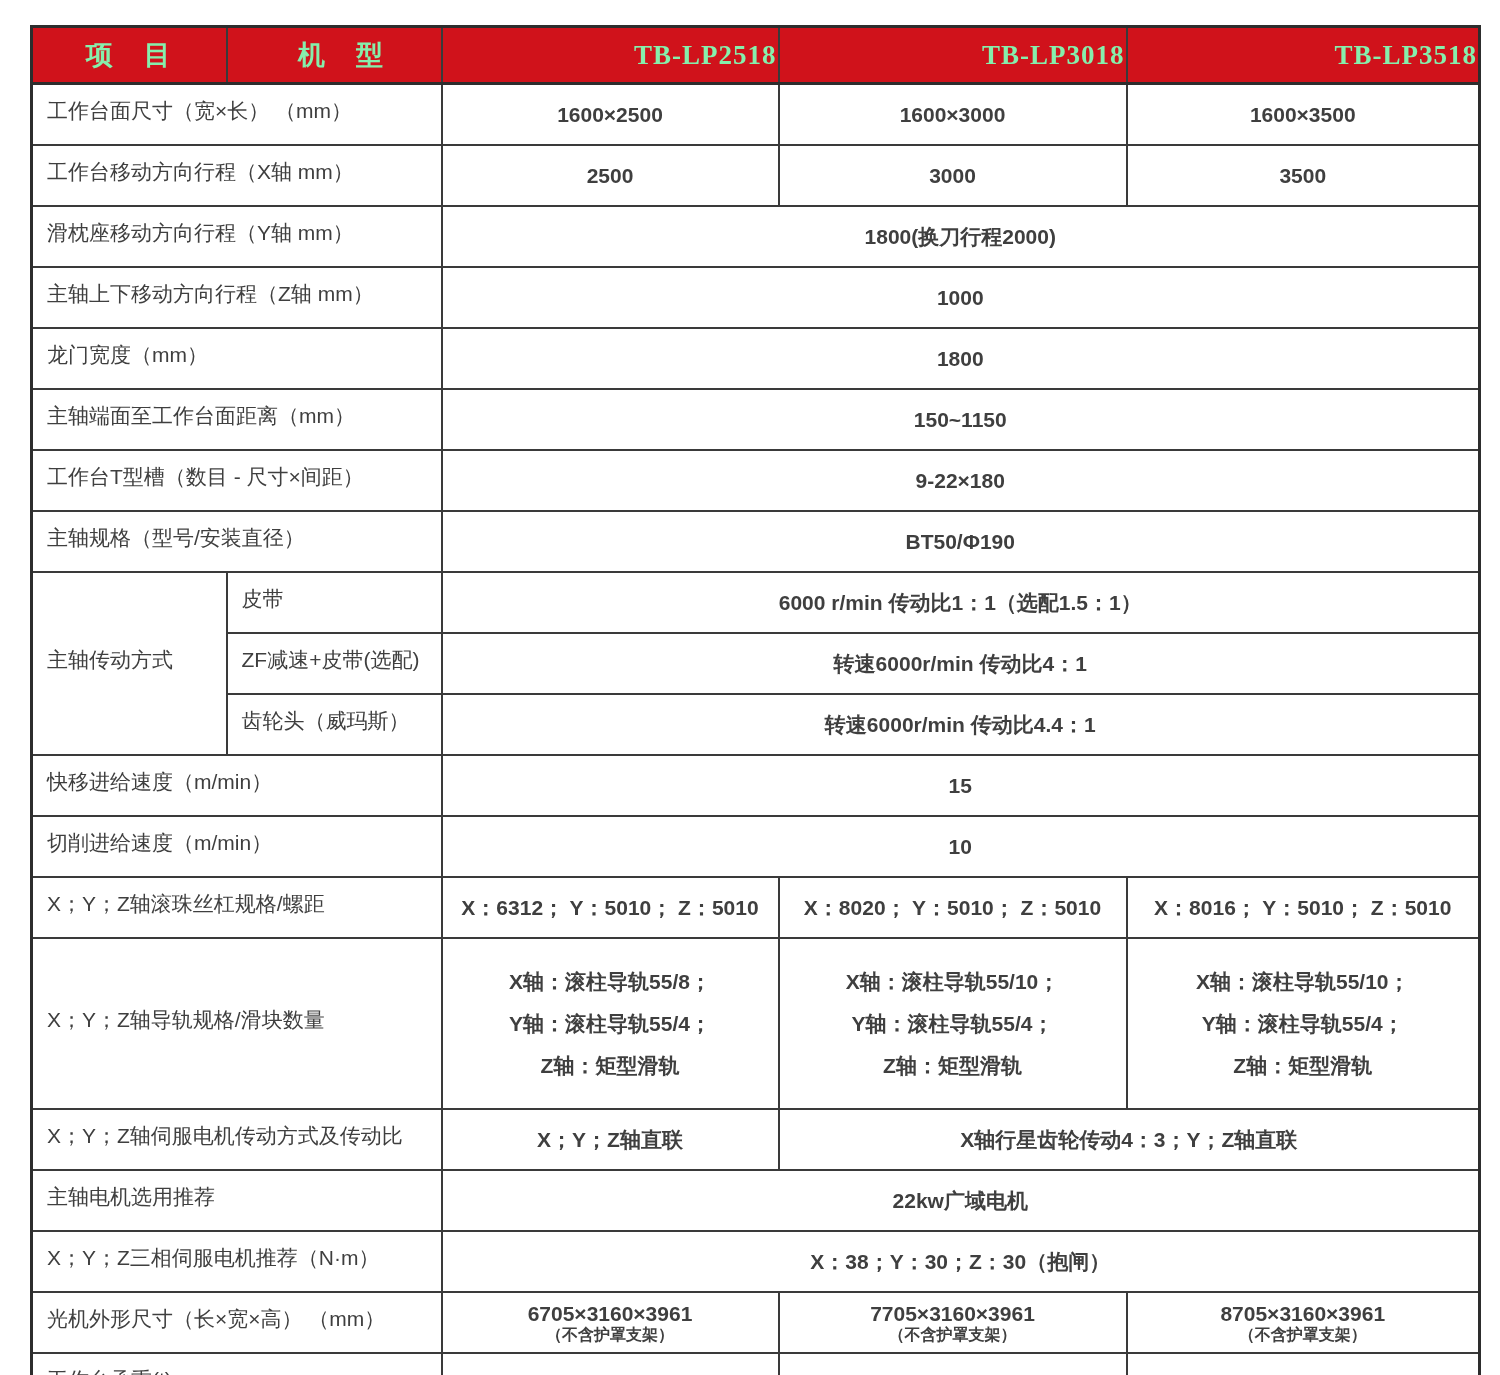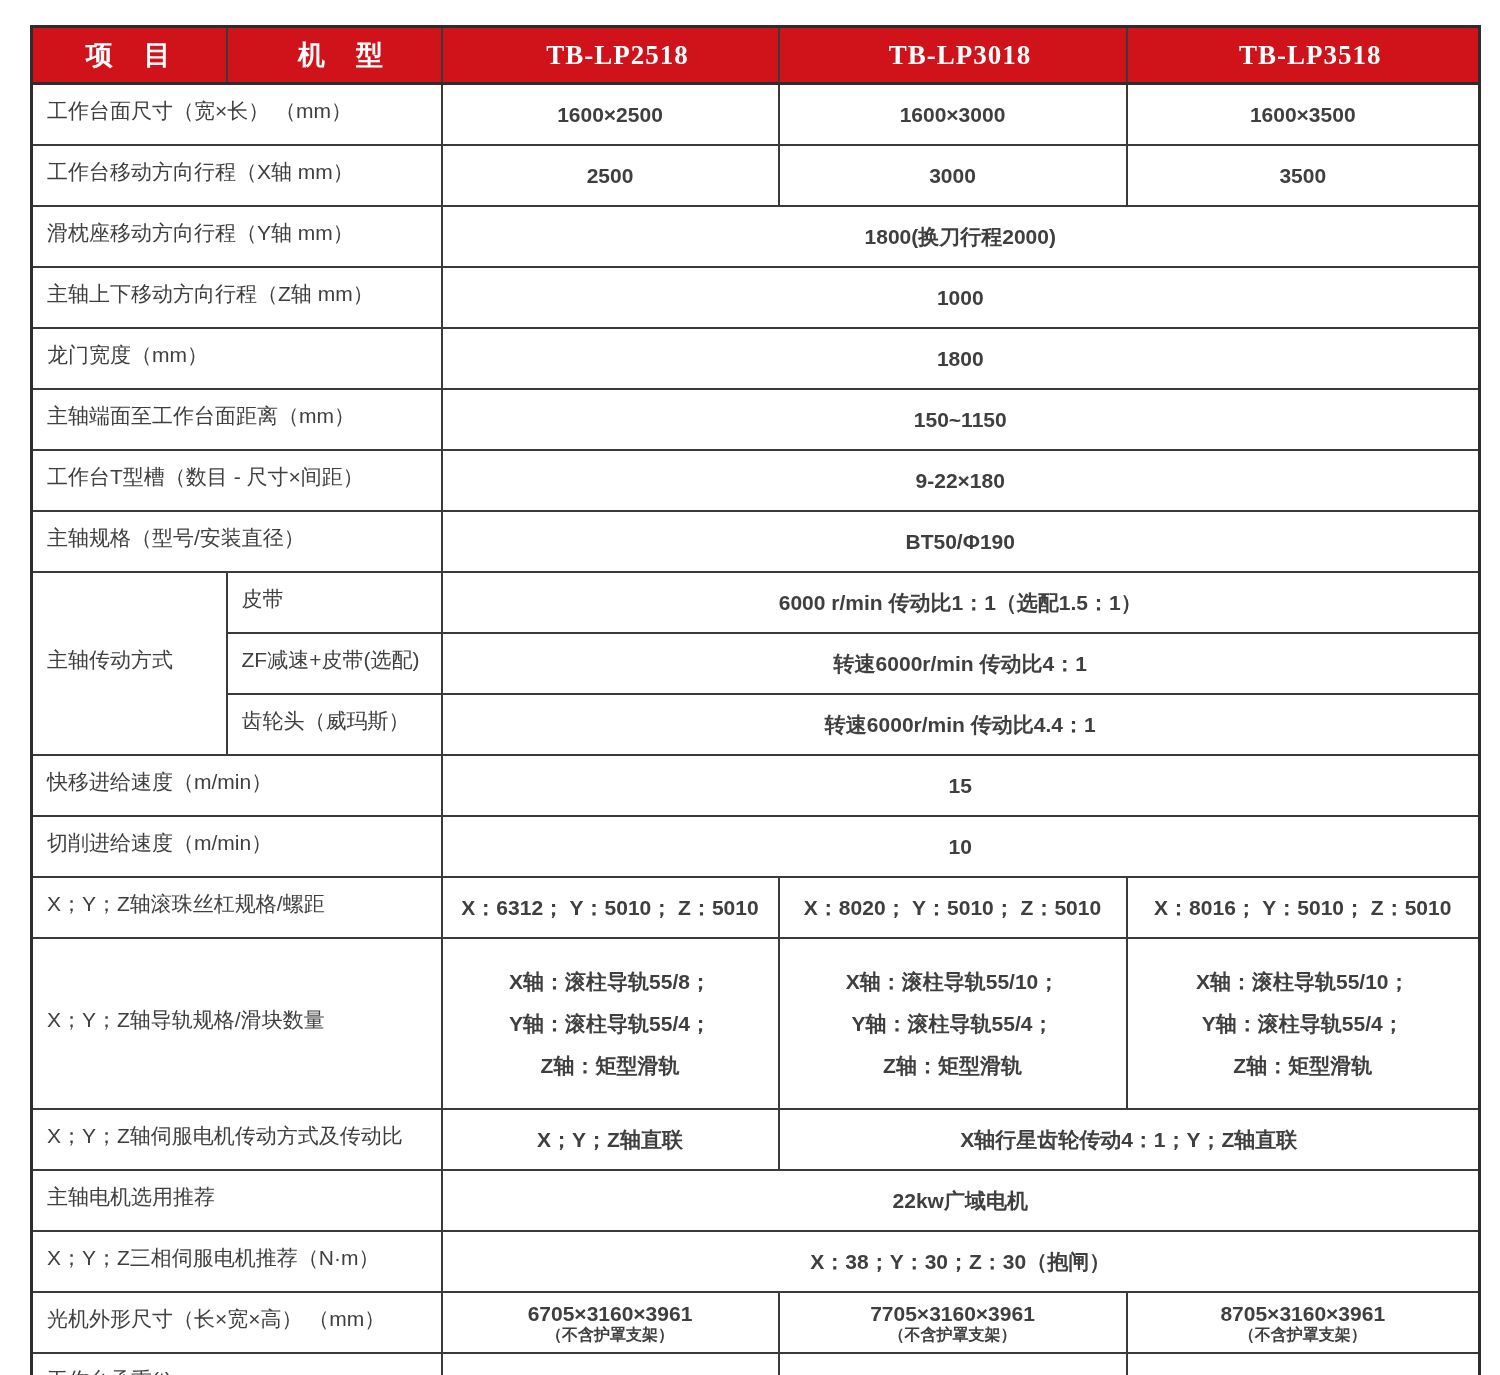--- a/index.html
+++ b/index.html
@@ -14,28 +14,28 @@
   td,th{
     border:2px solid #3a3a3a;
     color:#3f3f3f;
     font-size:21px;
     font-weight:normal;
     overflow:hidden;
   }
   
   th.hd{
     background:#d0121b;
-    color:#ffffff;
+    color:#86efac;
     height:52px;
     font-weight:bold;
     text-align:center;
     border-bottom:3px solid #2d2d2d;
   }
   th.hd-cn{font-size:27px;letter-spacing:2px;}
-  th.hd-model{font-family:"Liberation Serif","DejaVu Serif",serif;font-size:27px;letter-spacing:1px;}
+  th.hd-model{font-family:"Liberation Serif","DejaVu Serif",serif;font-size:27px;letter-spacing:1px;text-align:right;}
   th.hd + th.hd{border-left:2px solid #ffffff;padding-left:16px;}
   
   td.lbl{text-align:left;padding:0 8px 8px 14px;height:51px;}
   td.val{text-align:center;height:51px;font-weight:bold;}
   td.tall{height:161px;}
   tr.remarks td{height:46px;}
   .line{margin:14px 0;}
   .dim-main{line-height:25px;}
   .dim-note{font-size:16px;line-height:18px;}
 </style>
@@ -150,21 +150,21 @@
     <td class="val tall">
       <div class="line">X轴：滚柱导轨55/10；</div>
       <div class="line">Y轴：滚柱导轨55/4；</div>
       <div class="line">Z轴：矩型滑轨</div>
     </td>
   </tr>
 
   <tr>
     <td class="lbl" colspan="2">X；Y；Z轴伺服电机传动方式及传动比</td>
     <td class="val">X；Y；Z轴直联</td>
-    <td class="val" colspan="2">X轴行星齿轮传动4：1；Y；Z轴直联</td>
+    <td class="val" colspan="2">X轴行星齿轮传动4：3；Y；Z轴直联</td>
   </tr>
 
   <tr>
     <td class="lbl" colspan="2">主轴电机选用推荐</td>
     <td class="val" colspan="3">22kw广域电机</td>
   </tr>
 
   <tr>
     <td class="lbl" colspan="2">X；Y；Z三相伺服电机推荐（N·m）</td>
     <td class="val" colspan="3">X：38；Y：30；Z：30（抱闸）</td>

